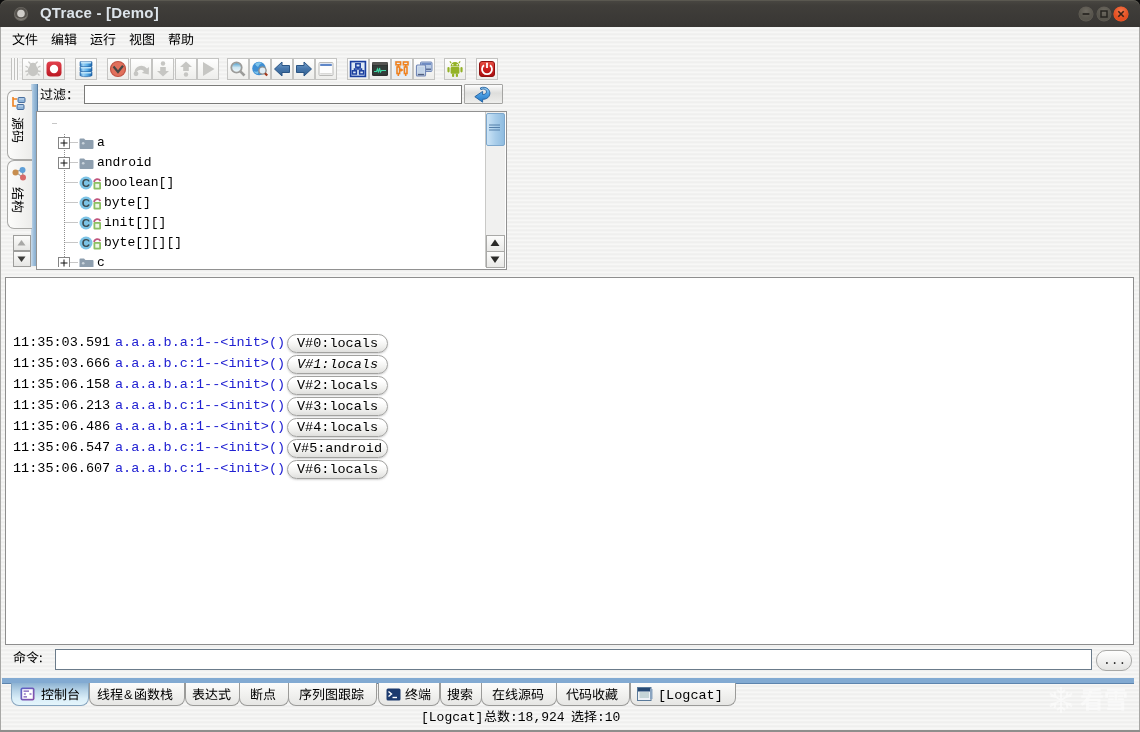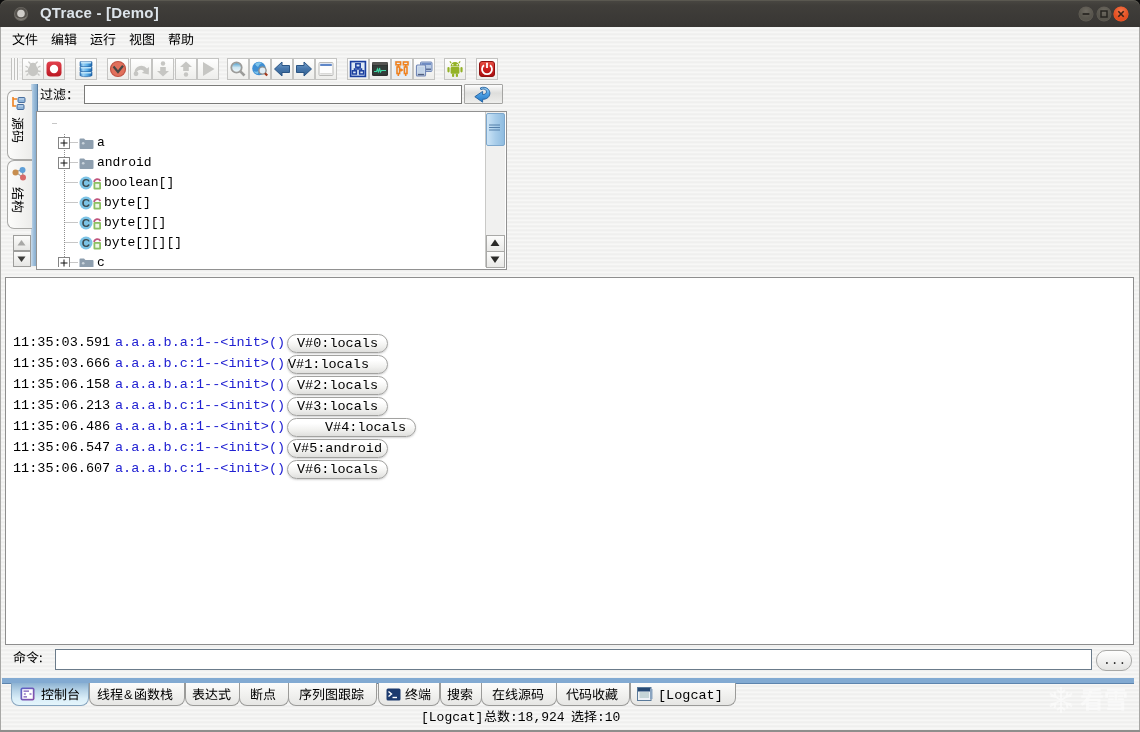--- a/index.html
+++ b/index.html
@@ -398,21 +398,21 @@
       <span class="mono" style="position:absolute;left:67px;top:2px;">byte[]</span>
     </div>
 <div class="treerow" style="top:101px;">
       <svg style="position:absolute;left:42px;top:3px;" width="26" height="14" viewBox="0 0 26 14">
         <circle cx="7" cy="7" r="6.5" fill="#7cc3e6"></circle>
         <text x="7" y="11.2" font-family="Liberation Sans" font-size="11.5" font-weight="bold" fill="#3c4c52" text-anchor="middle">C</text>
         <path d="M15 6 a3.4 3.4 0 0 1 6.4 -1" fill="none" stroke="#c0577e" stroke-width="1.7"></path>
         <rect x="14.5" y="6" width="7.5" height="7.5" rx="1" fill="#8cc063"></rect>
         <rect x="16.3" y="7.8" width="3.9" height="3.9" fill="#fff" opacity="0.85"></rect>
       </svg>
-      <span class="mono" style="position:absolute;left:67px;top:2px;">byte[][]</span>
+      <span class="mono" style="position:absolute;left:67px;top:2px;">init[][]</span>
     </div>
 <div class="treerow" style="top:121px;">
       <svg style="position:absolute;left:42px;top:3px;" width="26" height="14" viewBox="0 0 26 14">
         <circle cx="7" cy="7" r="6.5" fill="#7cc3e6"></circle>
         <text x="7" y="11.2" font-family="Liberation Sans" font-size="11.5" font-weight="bold" fill="#3c4c52" text-anchor="middle">C</text>
         <path d="M15 6 a3.4 3.4 0 0 1 6.4 -1" fill="none" stroke="#c0577e" stroke-width="1.7"></path>
         <rect x="14.5" y="6" width="7.5" height="7.5" rx="1" fill="#8cc063"></rect>
         <rect x="16.3" y="7.8" width="3.9" height="3.9" fill="#fff" opacity="0.85"></rect>
       </svg>
       <span class="mono" style="position:absolute;left:67px;top:2px;">byte[][][]</span>
@@ -432,36 +432,36 @@
 <div class="abs" style="left:5px;top:277px;width:1127px;height:366px;background:#fff;border:1px solid #8e8e8e;"></div>
 <div class="abs mono" style="left:6px;top:278px;width:1125px;height:364px;overflow:hidden;font-size:13.5px;">
 <div style="position:absolute;left:7px;top:55px;height:21px;width:1100px;">
       <span style="position:absolute;top:2px;left:0;">11:35:03.591</span>
       <span style="position:absolute;top:2px;left:102px;color:#2121d2;white-space:pre;">a.a.a.b.a:1--&lt;init&gt;()</span>
       <span style="position:absolute;left:274px;top:0.5px;width:99px;height:17px;border:1px solid #a2a2a0;border-radius:9.5px;background:linear-gradient(180deg,#ffffff 25%,#f1f1ef 65%,#dfdfdd);box-shadow:0 1px 2px rgba(120,120,120,0.35);text-align:center;line-height:17px;">V#0:locals</span>
     </div>
 <div style="position:absolute;left:7px;top:76px;height:21px;width:1100px;">
       <span style="position:absolute;top:2px;left:0;">11:35:03.666</span>
       <span style="position:absolute;top:2px;left:102px;color:#2121d2;white-space:pre;">a.a.a.b.c:1--&lt;init&gt;()</span>
-      <span style="position:absolute;left:274px;top:0.5px;width:99px;height:17px;border:1px solid #a2a2a0;border-radius:9.5px;background:linear-gradient(180deg,#ffffff 25%,#f1f1ef 65%,#dfdfdd);box-shadow:0 1px 2px rgba(120,120,120,0.35);text-align:left;line-height:17px;">V#1:locals</span>
+      <span style="position:absolute;left:274px;top:0.5px;width:99px;height:17px;border:1px solid #a2a2a0;border-radius:9.5px;background:linear-gradient(180deg,#ffffff 25%,#f1f1ef 65%,#dfdfdd);box-shadow:0 1px 2px rgba(120,120,120,0.35);text-align:center;line-height:17px;font-style:italic;">V#1:locals</span>
     </div>
 <div style="position:absolute;left:7px;top:97px;height:21px;width:1100px;">
       <span style="position:absolute;top:2px;left:0;">11:35:06.158</span>
       <span style="position:absolute;top:2px;left:102px;color:#2121d2;white-space:pre;">a.a.a.b.a:1--&lt;init&gt;()</span>
       <span style="position:absolute;left:274px;top:0.5px;width:99px;height:17px;border:1px solid #a2a2a0;border-radius:9.5px;background:linear-gradient(180deg,#ffffff 25%,#f1f1ef 65%,#dfdfdd);box-shadow:0 1px 2px rgba(120,120,120,0.35);text-align:center;line-height:17px;">V#2:locals</span>
     </div>
 <div style="position:absolute;left:7px;top:118px;height:21px;width:1100px;">
       <span style="position:absolute;top:2px;left:0;">11:35:06.213</span>
       <span style="position:absolute;top:2px;left:102px;color:#2121d2;white-space:pre;">a.a.a.b.c:1--&lt;init&gt;()</span>
       <span style="position:absolute;left:274px;top:0.5px;width:99px;height:17px;border:1px solid #a2a2a0;border-radius:9.5px;background:linear-gradient(180deg,#ffffff 25%,#f1f1ef 65%,#dfdfdd);box-shadow:0 1px 2px rgba(120,120,120,0.35);text-align:center;line-height:17px;">V#3:locals</span>
     </div>
 <div style="position:absolute;left:7px;top:139px;height:21px;width:1100px;">
       <span style="position:absolute;top:2px;left:0;">11:35:06.486</span>
       <span style="position:absolute;top:2px;left:102px;color:#2121d2;white-space:pre;">a.a.a.b.a:1--&lt;init&gt;()</span>
-      <span style="position:absolute;left:274px;top:0.5px;width:99px;height:17px;border:1px solid #a2a2a0;border-radius:9.5px;background:linear-gradient(180deg,#ffffff 25%,#f1f1ef 65%,#dfdfdd);box-shadow:0 1px 2px rgba(120,120,120,0.35);text-align:center;line-height:17px;padding-left:28px;">V#4:locals</span>
+      <span style="position:absolute;left:274px;top:0.5px;width:99px;height:17px;border:1px solid #a2a2a0;border-radius:9.5px;background:linear-gradient(180deg,#ffffff 25%,#f1f1ef 65%,#dfdfdd);box-shadow:0 1px 2px rgba(120,120,120,0.35);text-align:center;line-height:17px;">V#4:locals</span>
     </div>
 <div style="position:absolute;left:7px;top:160px;height:21px;width:1100px;">
       <span style="position:absolute;top:2px;left:0;">11:35:06.547</span>
       <span style="position:absolute;top:2px;left:102px;color:#2121d2;white-space:pre;">a.a.a.b.c:1--&lt;init&gt;()</span>
       <span style="position:absolute;left:274px;top:0.5px;width:99px;height:17px;border:1px solid #a2a2a0;border-radius:9.5px;background:linear-gradient(180deg,#ffffff 25%,#f1f1ef 65%,#dfdfdd);box-shadow:0 1px 2px rgba(120,120,120,0.35);text-align:center;line-height:17px;">V#5:android</span>
     </div>
 <div style="position:absolute;left:7px;top:181px;height:21px;width:1100px;">
       <span style="position:absolute;top:2px;left:0;">11:35:06.607</span>
       <span style="position:absolute;top:2px;left:102px;color:#2121d2;white-space:pre;">a.a.a.b.c:1--&lt;init&gt;()</span>
       <span style="position:absolute;left:274px;top:0.5px;width:99px;height:17px;border:1px solid #a2a2a0;border-radius:9.5px;background:linear-gradient(180deg,#ffffff 25%,#f1f1ef 65%,#dfdfdd);box-shadow:0 1px 2px rgba(120,120,120,0.35);text-align:center;line-height:17px;">V#6:locals</span>

